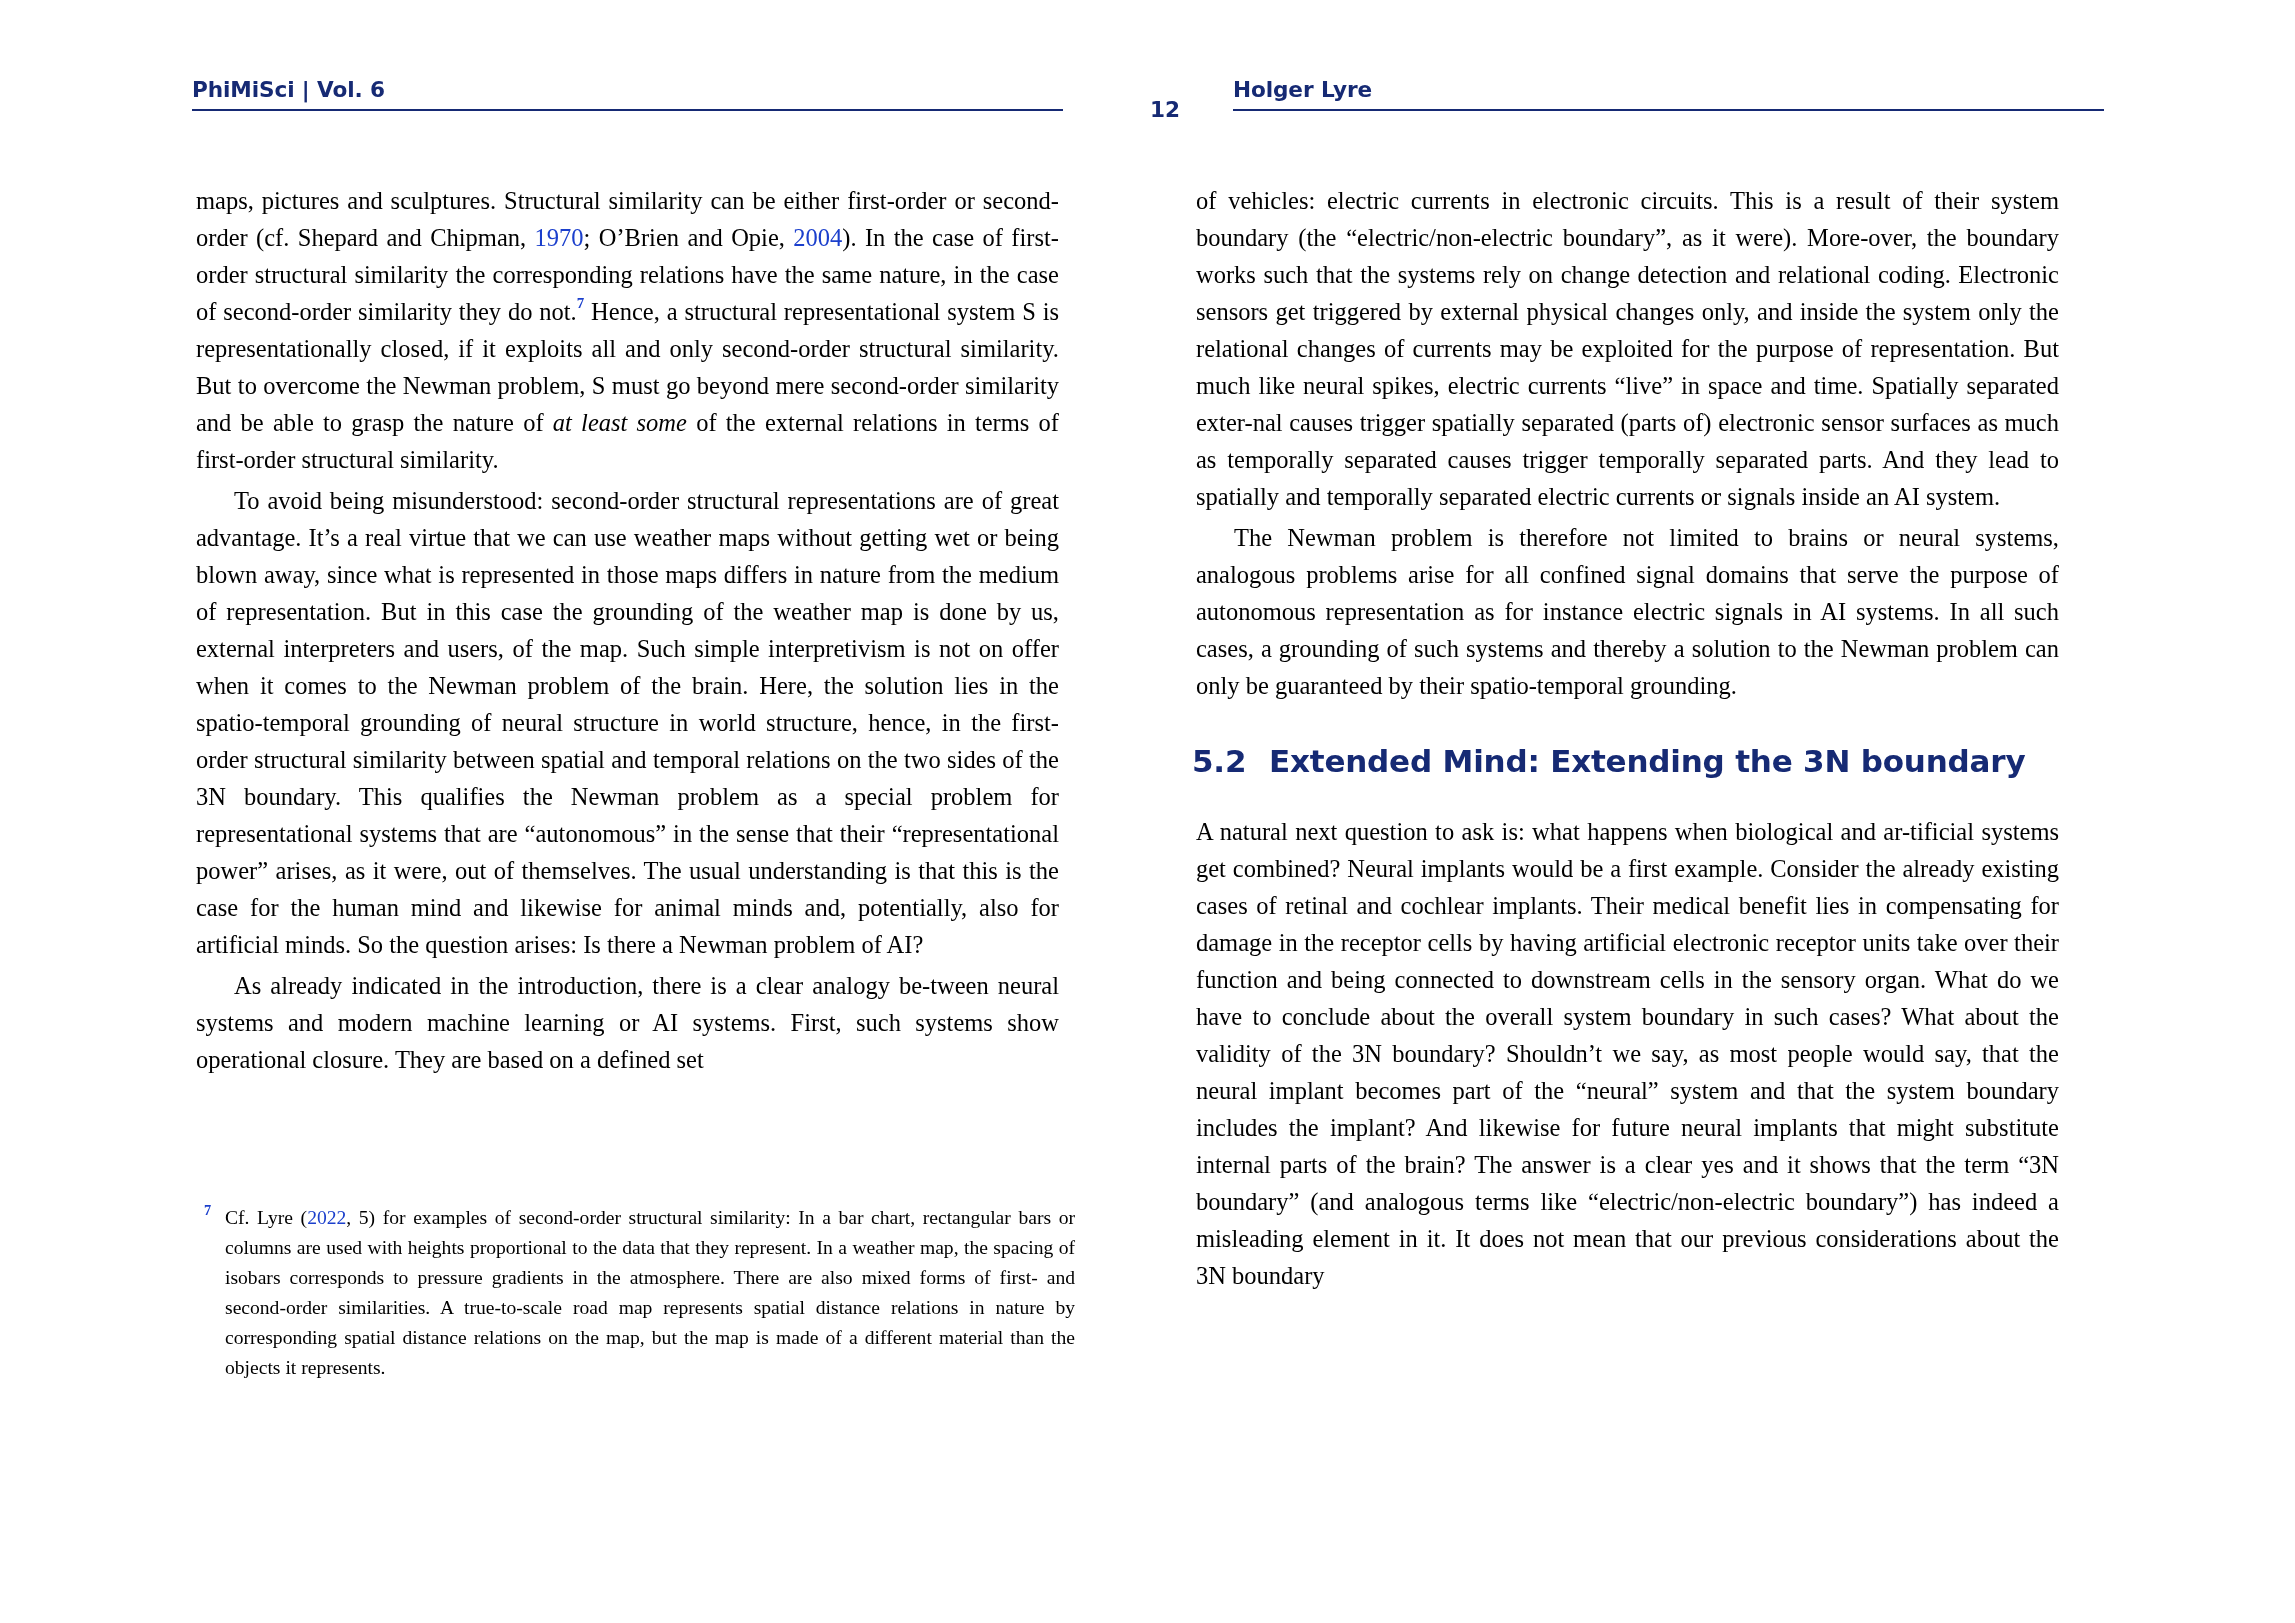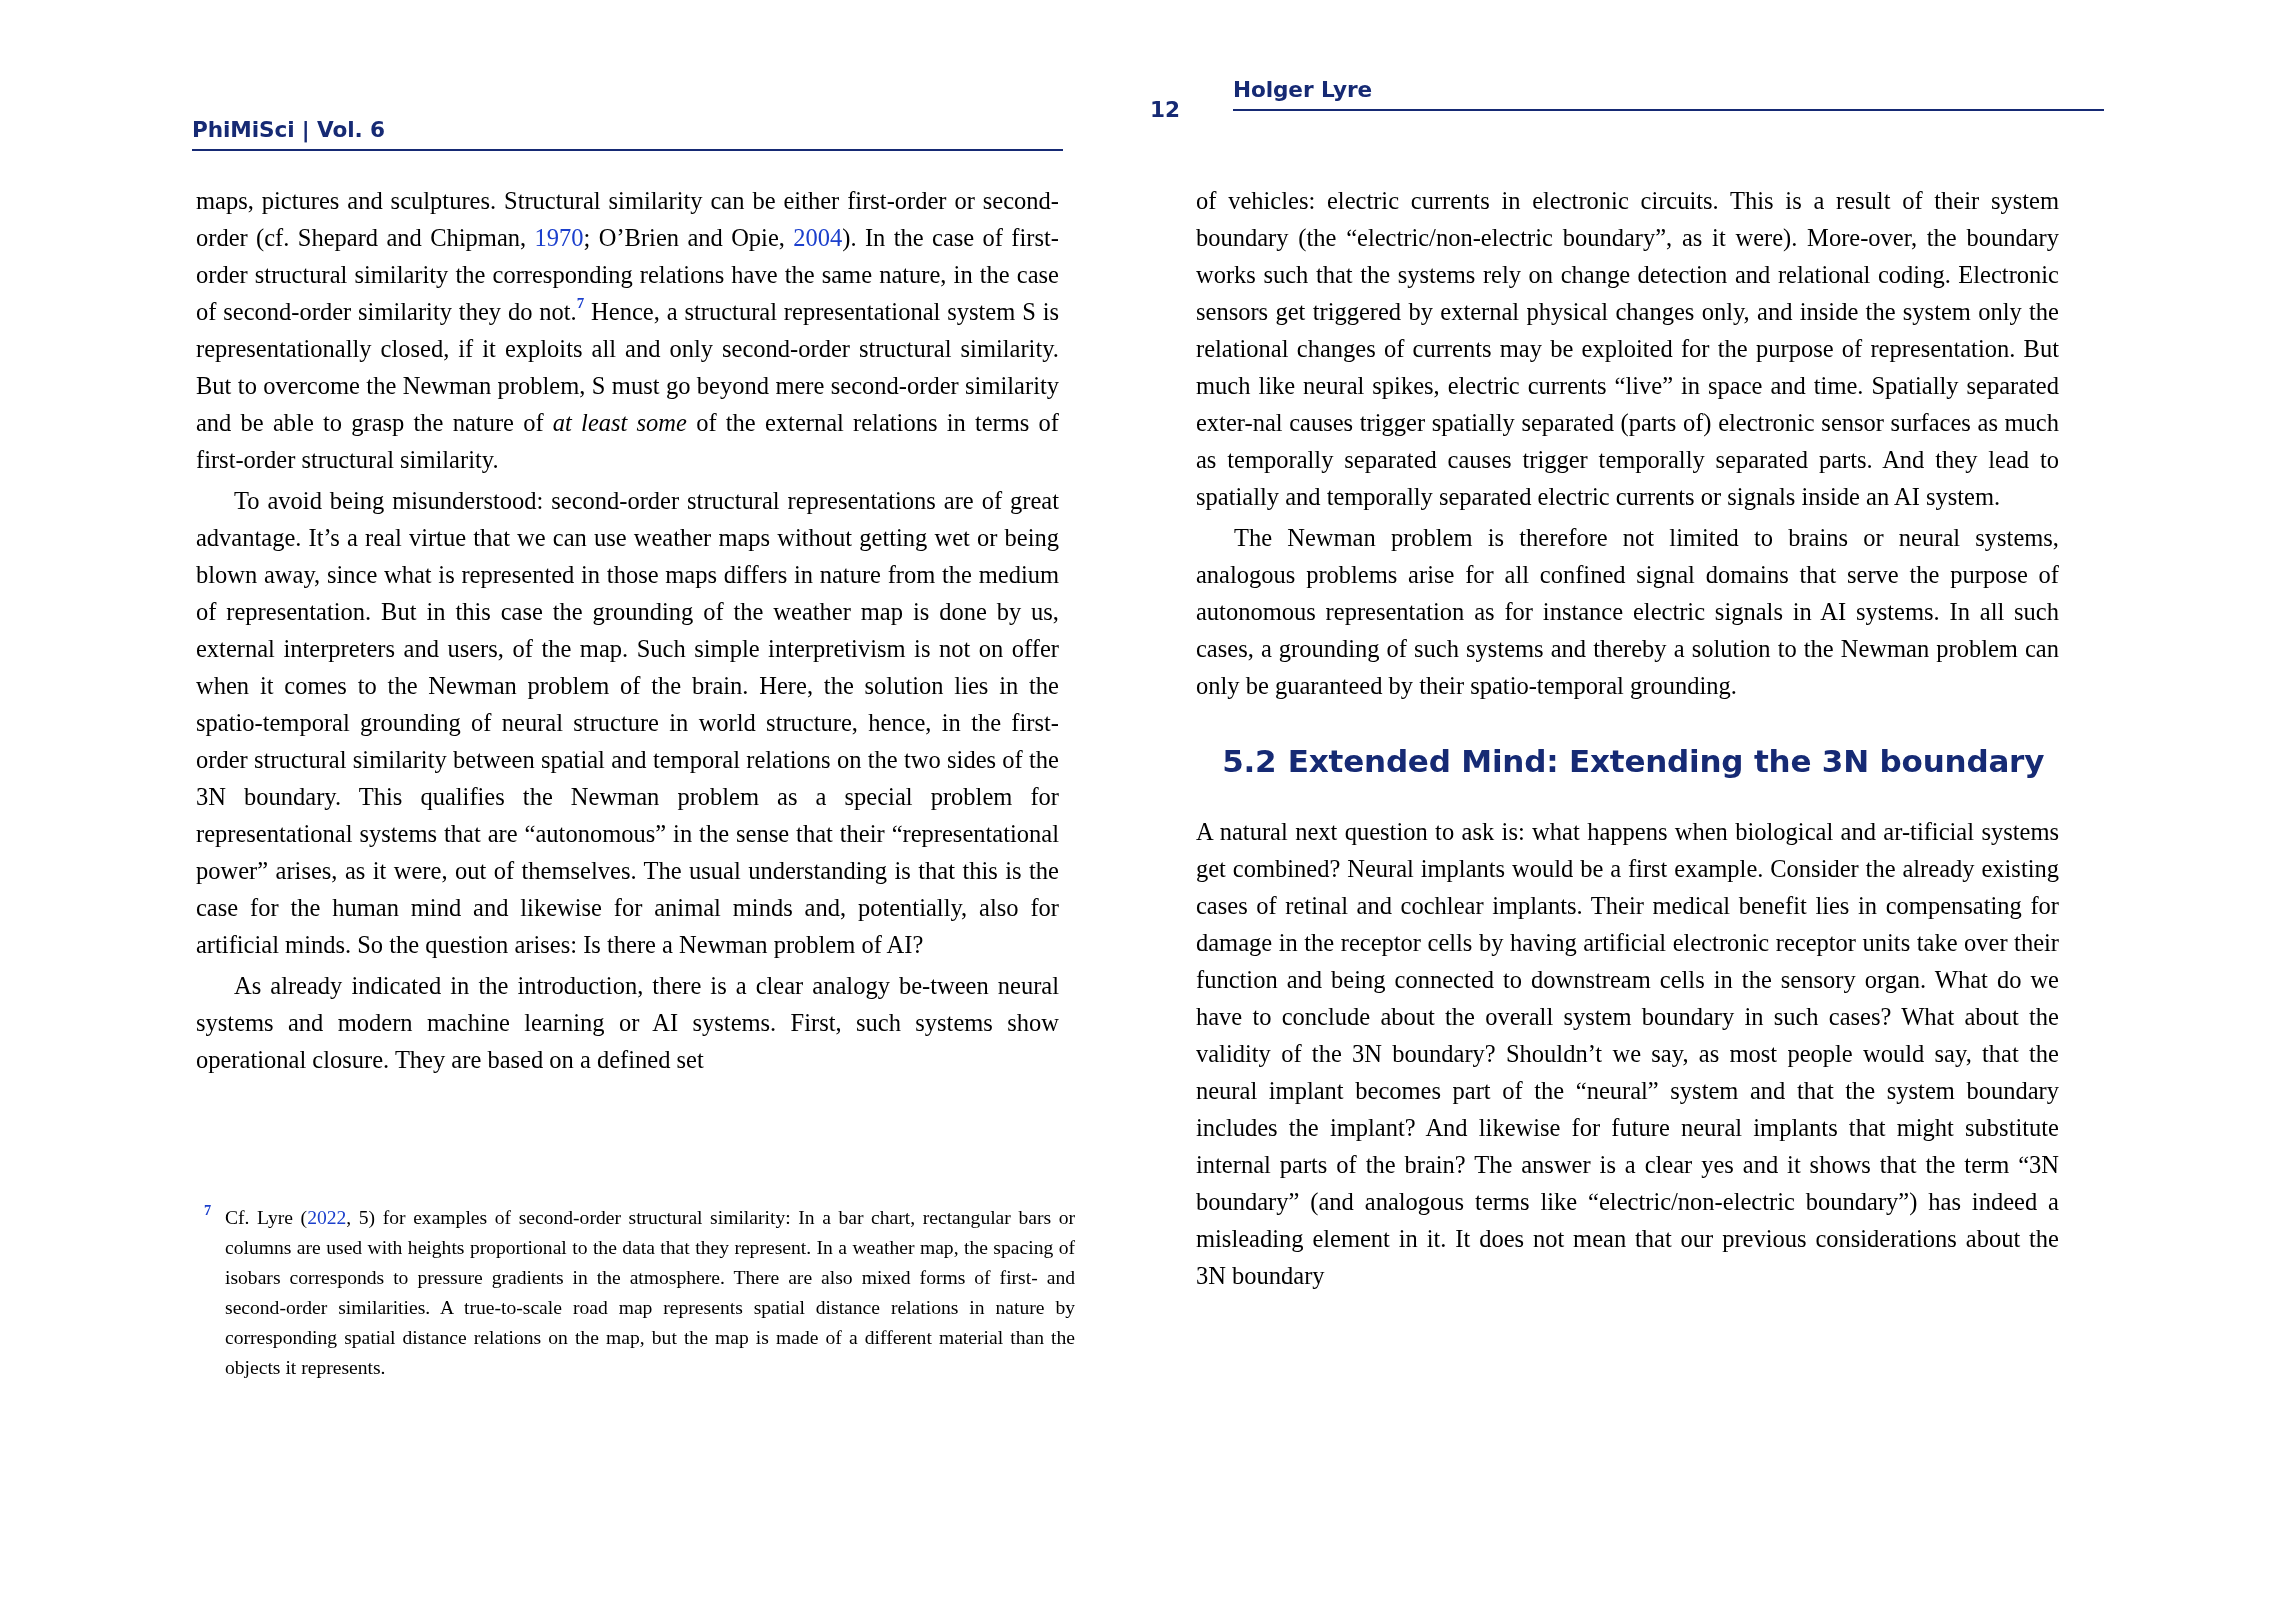--- a/index.html
+++ b/index.html
@@ -25,21 +25,21 @@
     left: 192px;
     width: 1912px;
     height: 52px;
   }
 
   .rh-block {
     position: absolute;
     top: 0;
     height: 52px;
   }
-  .rh-left  { left: 0px;    width: 871px; margin-top: 40px; }
+  .rh-left  { left: 0px;    width: 871px; }
   .rh-right { right: 0px;   width: 871px; }
 
   .rh-text {
     font-family: "DejaVu Sans", "Liberation Sans", sans-serif;
     font-weight: bold;
     font-size: 21.6px;
     letter-spacing: -0.1px;
     color: #162a74;
     line-height: 26px;
     white-space: nowrap;
@@ -101,21 +101,20 @@
   h2.section-heading {
     margin: 0;
     padding: 0;
     font-family: "DejaVu Sans", "Liberation Sans", sans-serif;
     font-weight: bold;
     font-size: 31px;
     line-height: 39px;
     color: #162a74;
     letter-spacing: -0.2px;
     white-space: nowrap;
-    text-align: center;
   }
   h2.section-heading .sec-num {
     display: inline-block;
     min-width: 77px;
   }
 
   .gap-before-heading { height: 34px; }
   .gap-after-heading  { height: 27.5px; }
 
   

